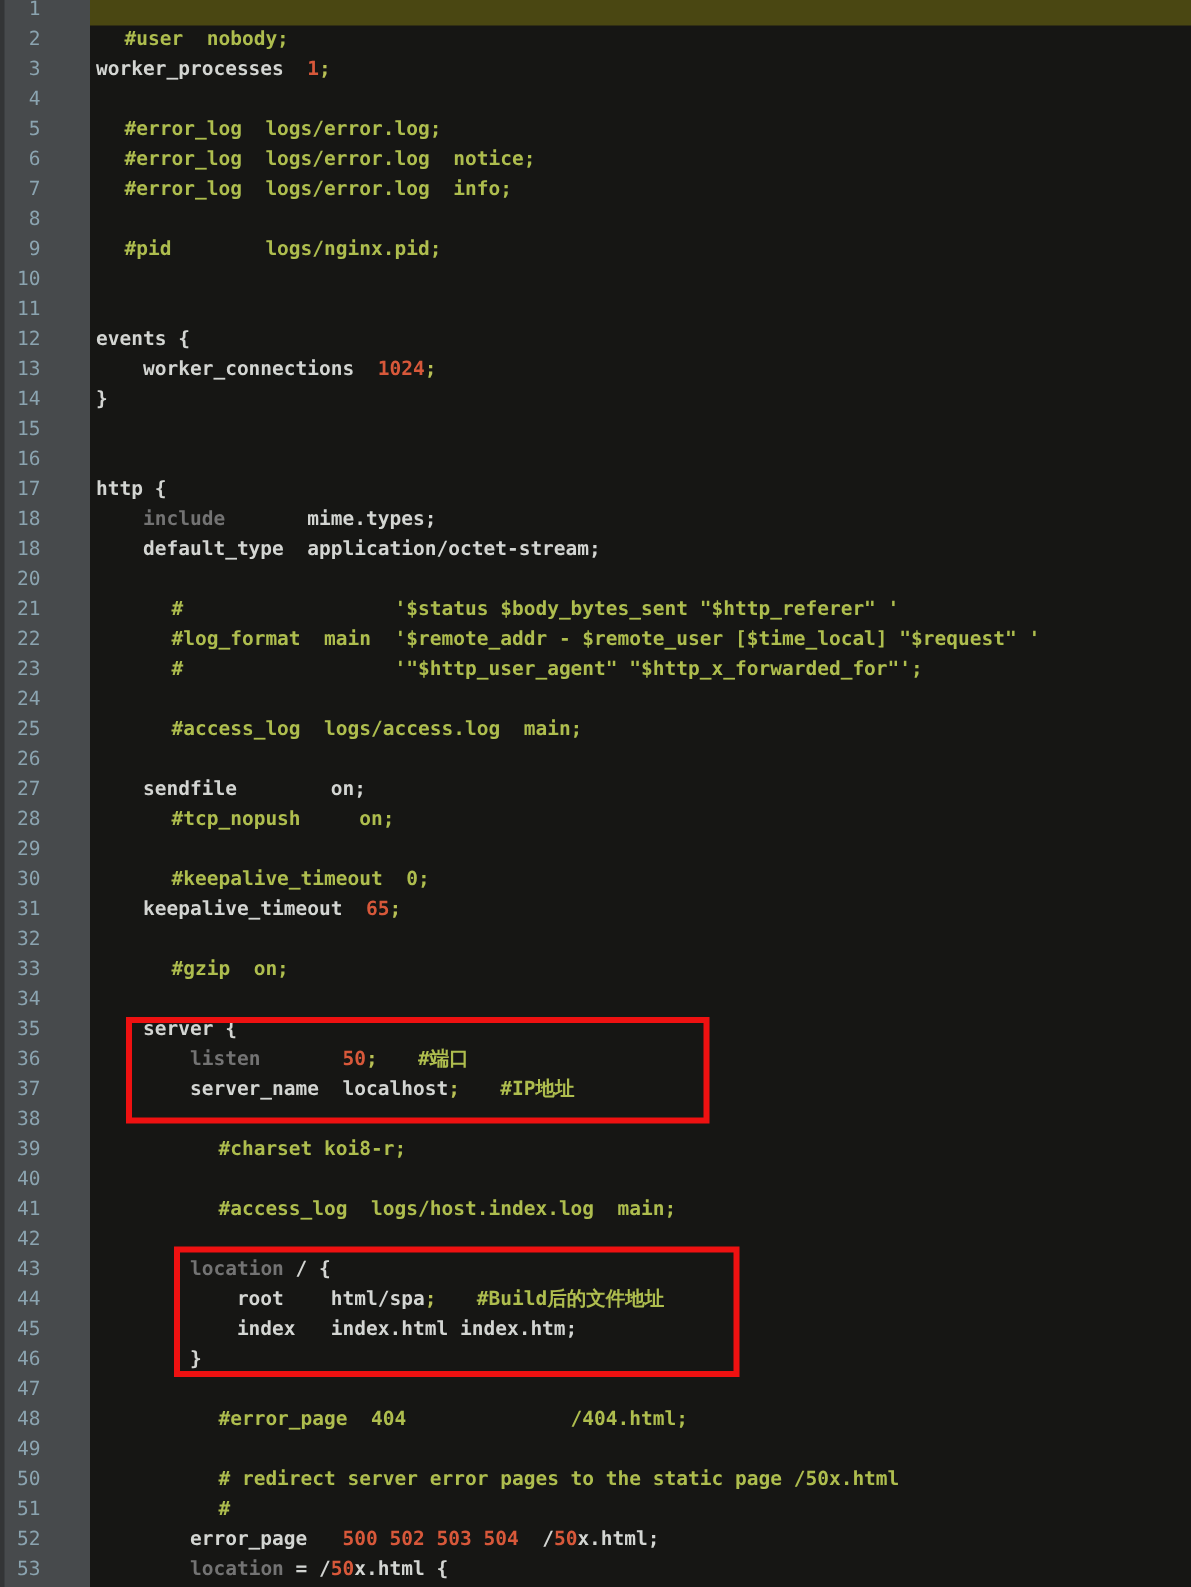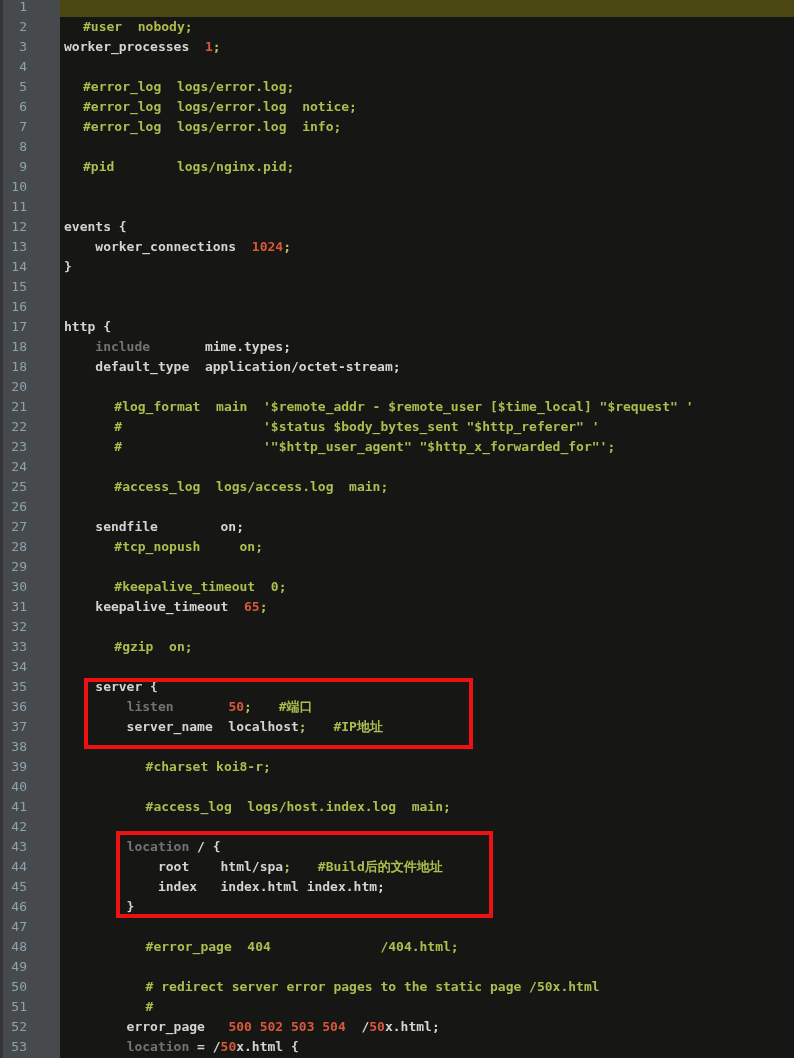--- a/index.html
+++ b/index.html
@@ -105,22 +105,22 @@
         <div class="cln"></div>
         <div class="cln"><span class="sp">events {</span></div>
         <div class="cln"><span class="sp">    worker_connections  </span><span class="sn">1024</span><span class="ss">;</span></div>
         <div class="cln"><span class="sp">}</span></div>
         <div class="cln"></div>
         <div class="cln"></div>
         <div class="cln"><span class="sp">http {</span></div>
         <div class="cln"><span class="sp">    </span><span class="sk">include</span><span class="sp">       mime.types;</span></div>
         <div class="cln"><span class="sp">    default_type  application/octet-stream;</span></div>
         <div class="cln"></div>
+        <div class="cln"><span class="sc">    #                  '$status $body_bytes_sent "$http_referer" '</span></div>
         <div class="cln"><span class="sc">    #log_format  main  '$remote_addr - $remote_user [$time_local] "$request" '</span></div>
-        <div class="cln"><span class="sc">    #                  '$status $body_bytes_sent "$http_referer" '</span></div>
         <div class="cln"><span class="sc">    #                  '"$http_user_agent" "$http_x_forwarded_for"';</span></div>
         <div class="cln"></div>
         <div class="cln"><span class="sc">    #access_log  logs/access.log  main;</span></div>
         <div class="cln"></div>
         <div class="cln"><span class="sp">    sendfile        on;</span></div>
         <div class="cln"><span class="sc">    #tcp_nopush     on;</span></div>
         <div class="cln"></div>
         <div class="cln"><span class="sc">    #keepalive_timeout  0;</span></div>
         <div class="cln"><span class="sp">    keepalive_timeout  </span><span class="sn">65</span><span class="ss">;</span></div>
         <div class="cln"></div>

